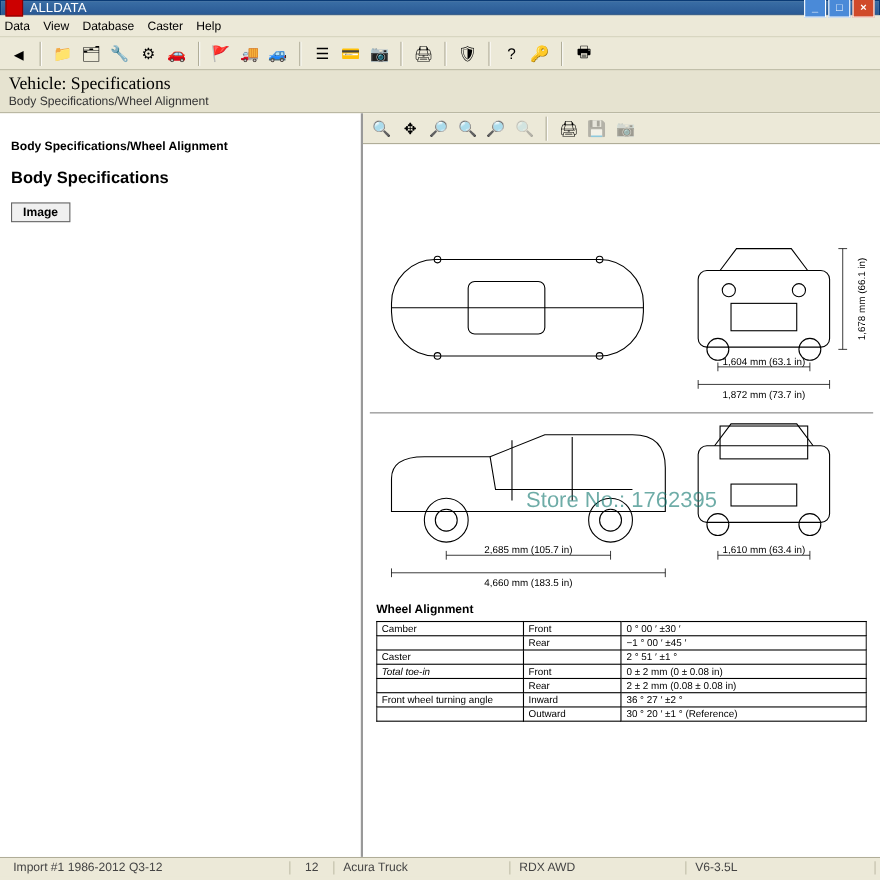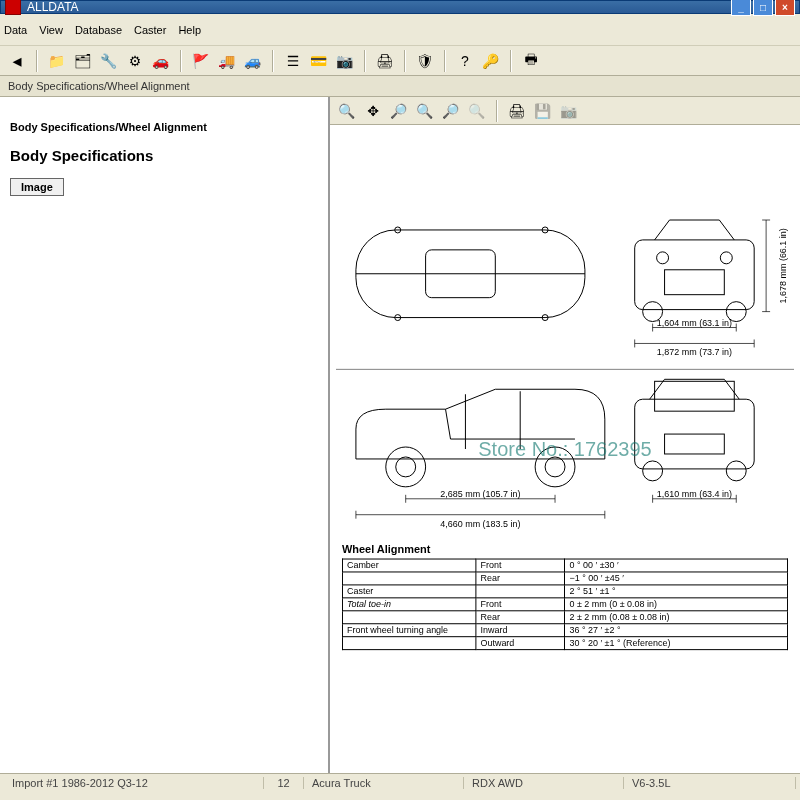--- a/index.html
+++ b/index.html
@@ -4,21 +4,21 @@
 <style>
   * { box-sizing: border-box; margin: 0; padding: 0; }
   body { font-family: Tahoma, Arial, sans-serif; font-size: 11px; background: #ece9d8; width: 800px; height: 800px; overflow: hidden; }
   .titlebar { height: 14px; background: linear-gradient(#3a6ea5,#2a5a95); color: #fff; display: flex; align-items: center; padding: 0 4px; font-size: 12px; border: 1px solid #0a3a75; }
   .titlebar .icon { width: 16px; height: 16px; background: #c00; margin-right: 6px; border: 1px solid #800; }
   .titlebar .spacer { flex: 1; }
   .winbtn { width: 20px; height: 18px; margin-left: 2px; border: 1px solid #fff; display: flex; align-items: center; justify-content: center; font-weight: bold; font-size: 10px; color: #fff; }
   .winbtn.min { background: #4a8ad8; }
   .winbtn.max { background: #4a8ad8; }
   .winbtn.close { background: #d04a2a; }
-  .menubar { height: 32px; background: #ece9d8; display: flex; align-items: center; padding: 0 4px; border-bottom: 1px solid #d0cdb8; }
+  .menubar { height: 20px; background: #ece9d8; display: flex; align-items: center; padding: 0 4px; border-bottom: 1px solid #d0cdb8; }
   .menubar span { margin-right: 12px; color: #000; cursor: default; }
   .toolbar { height: 30px; background: #ece9d8; display: flex; align-items: center; padding: 0 6px; gap: 4px; border-bottom: 1px solid #b0ad98; }
   .tbtn { width: 22px; height: 22px; display: flex; align-items: center; justify-content: center; font-size: 14px; cursor: pointer; }
   .sep { width: 2px; height: 22px; border-left: 1px solid #b0ad98; border-right: 1px solid #fff; margin: 0 4px; }
   .header { background: #e6e3d0; padding: 4px 8px; border-bottom: 1px solid #b0ad98; }
   .header .title { font-family: "Times New Roman", serif; font-size: 16px; }
   .header .crumb { font-size: 11px; color: #333; }
   .content { display: flex; height: 676px; }
   .leftpane { width: 330px; background: #fff; border-right: 2px solid #999; padding: 24px 10px 10px 10px; }
   .leftpane .h1 { font-weight: bold; font-size: 11px; margin-bottom: 14px; }
@@ -77,20 +77,21 @@
   <div class="sep"></div>
   <div class="tbtn">🛡</div>
   <div class="sep"></div>
   <div class="tbtn">?</div>
   <div class="tbtn">🔑</div>
   <div class="sep"></div>
   <div class="tbtn">🖶</div>
 </div>
 
 <div class="header">
+  <div class="title">Vehicle:  Specifications</div>
   <div class="crumb">Body Specifications/Wheel Alignment</div>
 </div>
 
 <div class="content">
   <div class="leftpane">
     <div class="h1">Body Specifications/Wheel Alignment</div>
     <div class="h2">Body Specifications</div>
     <div class="imgbtn">Image</div>
   </div>
 

